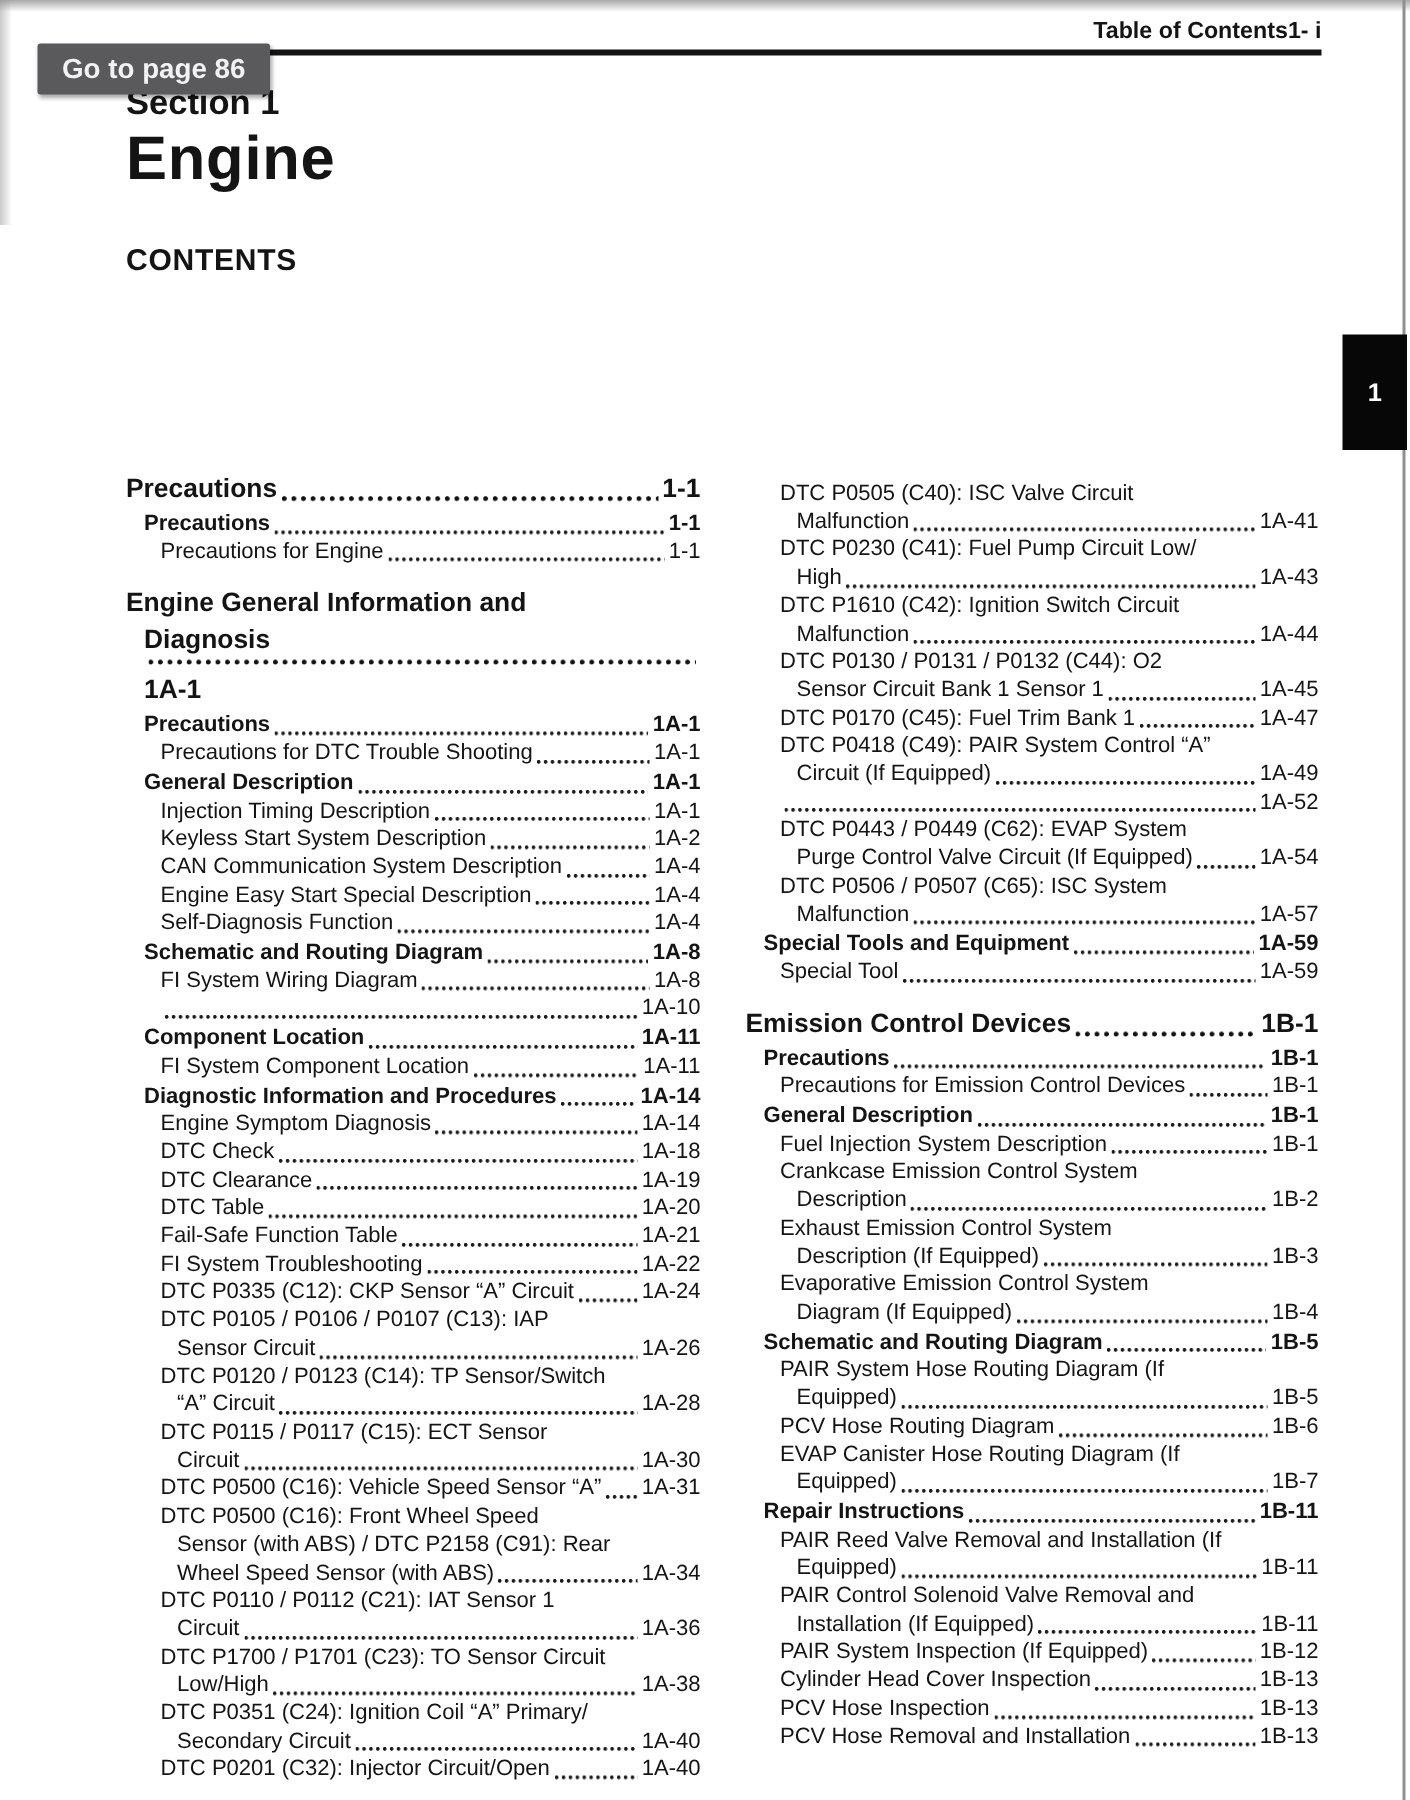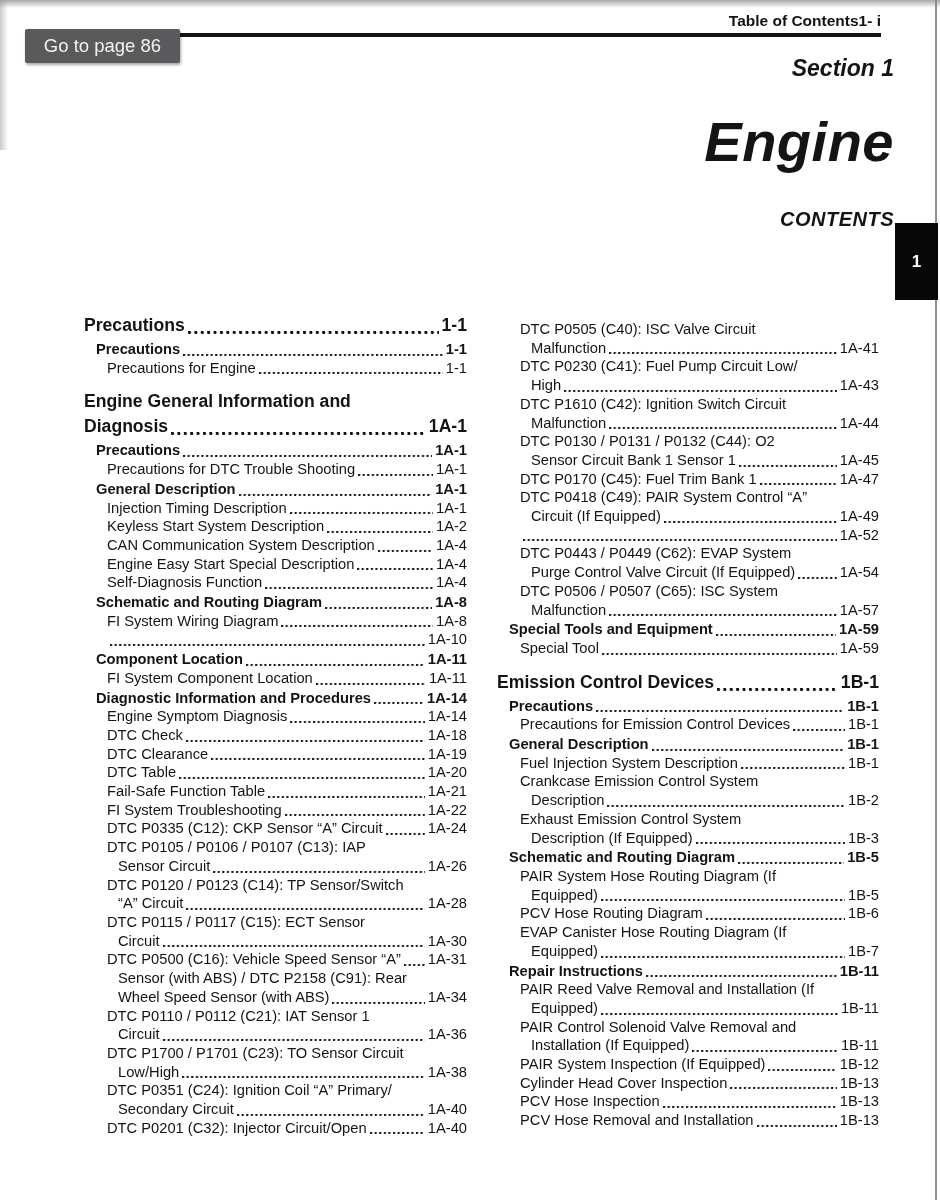--- a/index.html
+++ b/index.html
@@ -22,48 +22,48 @@
 
   
   .hdr{position:absolute;top:12px;left:0;width:881px;text-align:right;
     font-weight:bold;font-size:15.5px;white-space:nowrap;}
   .hdr .pgnum{margin-left:0;}
   .hdr-rule{position:absolute;left:60px;top:33px;width:821px;height:4px;background:#141414;}
 
   
   .goto-btn{position:absolute;left:25px;top:29px;width:155px;height:34px;
     background:#5a5a5c;color:#f2f2f2;border:none;border-radius:2px;
-    font-family:"Liberation Sans", sans-serif;font-size:18.5px;font-weight:400;
+    font-family:"Liberation Sans", sans-serif;font-size:18.5px;font-weight:700;
     display:flex;align-items:center;justify-content:center;
     box-shadow:1px 2px 3px rgba(0,0,0,.35);z-index:5;cursor:pointer;}
 
   
-  .titles{position:absolute;left:84px;right:46px;top:0;text-align:right;font-style:italic;}
+  .titles{position:absolute;left:84px;right:46px;top:0;text-align:left;}
   .section-label{margin-top:55px;font-size:23px;font-weight:bold;}
-  .doc-title{margin-top:27px;font-size:56px;font-weight:bold;letter-spacing:.5px;}
+  .doc-title{font-size:41px;font-weight:bold;letter-spacing:.5px;}
   .contents-label{margin-top:34px;font-size:20px;font-weight:bold;letter-spacing:.5px;}
 
   
   .section-tab{position:absolute;left:895px;top:223px;width:43px;height:77px;
     background:#070707;color:#ffffff;display:flex;align-items:center;justify-content:center;
     font-size:17px;font-weight:bold;}
 
   
   .col{position:absolute;}
   .col-left{left:84px;top:313px;width:383px;}
   .col-right{left:497px;top:320px;width:382px;}
 
   .entry{color:#141414;}
   .entry .pre{white-space:nowrap;}
   .lvl3{font-size:14.7px;line-height:18.7px;font-weight:400;padding-left:23px;}
   .lvl2{font-size:14.7px;line-height:18.7px;font-weight:bold;padding-left:12px;margin-top:1px;}
   .lvl1{font-size:17.6px;line-height:25px;font-weight:bold;padding-left:0;margin-bottom:2px;}
   .lvl1:not(:first-child){margin-top:12px;}
   .entry .cont{margin-left:11px;}
-  .lvl1 .cont{margin-left:0;}
+  .lvl1 .cont{margin-left:12px;flex-direction:column;}
 
   .last{display:flex;align-items:baseline;}
   .txt{flex:0 0 auto;white-space:nowrap;}
   .pg{flex:0 0 auto;white-space:nowrap;}
   .leader{flex:1 1 8px;min-width:8px;position:relative;align-self:stretch;}
   .leader::after{content:"";position:absolute;left:3px;right:3px;bottom:2px;height:4px;
     background-image:radial-gradient(circle at 1.1px 1.9px, #1a1a1a 1.02px, rgba(0,0,0,0) 1.45px);
     background-size:4.6px 4px;background-repeat:repeat-x;}
   .lvl1 .leader::after{bottom:3px;height:5px;
     background-image:radial-gradient(circle at 1.5px 2.4px, #121212 1.38px, rgba(0,0,0,0) 1.85px);
@@ -294,20 +294,21 @@
         </div>
       </div>
       <div class="entry lvl3">
         <div class="last">
           <span class="txt">DTC P0500 (C16): Vehicle Speed Sensor “A”</span>
           <span class="leader"></span>
           <span class="pg">1A-31</span>
         </div>
       </div>
       <div class="entry lvl3">
+        <div class="pre">DTC P0500 (C16): Front Wheel Speed</div>
         <div class="pre cont">Sensor (with ABS) / DTC P2158 (C91): Rear</div>
         <div class="last cont">
           <span class="txt">Wheel Speed Sensor (with ABS)</span>
           <span class="leader"></span>
           <span class="pg">1A-34</span>
         </div>
       </div>
       <div class="entry lvl3">
         <div class="pre">DTC P0110 / P0112 (C21): IAT Sensor 1</div>
         <div class="last cont">
@@ -468,20 +469,28 @@
         </div>
       </div>
       <div class="entry lvl3">
         <div class="pre">Exhaust Emission Control System</div>
         <div class="last cont">
           <span class="txt">Description (If Equipped)</span>
           <span class="leader"></span>
           <span class="pg">1B-3</span>
         </div>
       </div>
+      <div class="entry lvl3">
+        <div class="pre">Evaporative Emission Control System</div>
+        <div class="last cont">
+          <span class="txt">Diagram (If Equipped)</span>
+          <span class="leader"></span>
+          <span class="pg">1B-4</span>
+        </div>
+      </div>
       <div class="entry lvl2">
         <div class="last">
           <span class="txt">Schematic and Routing Diagram</span>
           <span class="leader"></span>
           <span class="pg">1B-5</span>
         </div>
       </div>
       <div class="entry lvl3">
         <div class="pre">PAIR System Hose Routing Diagram (If</div>
         <div class="last cont">

